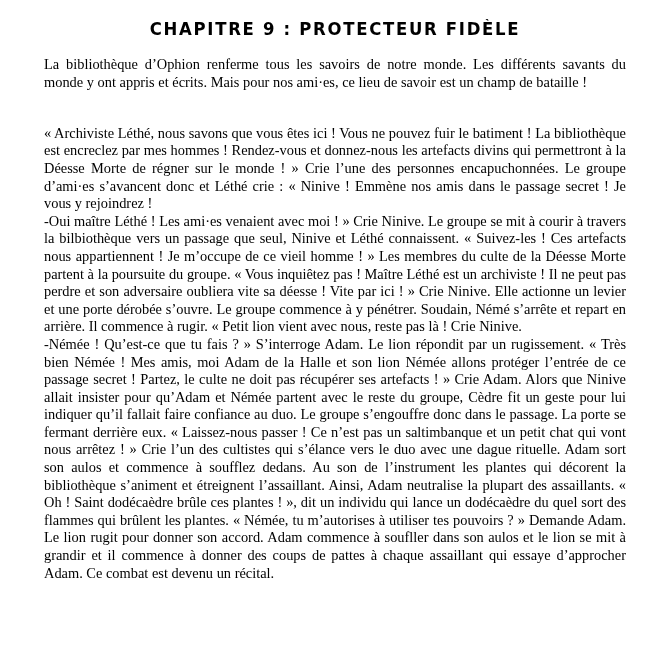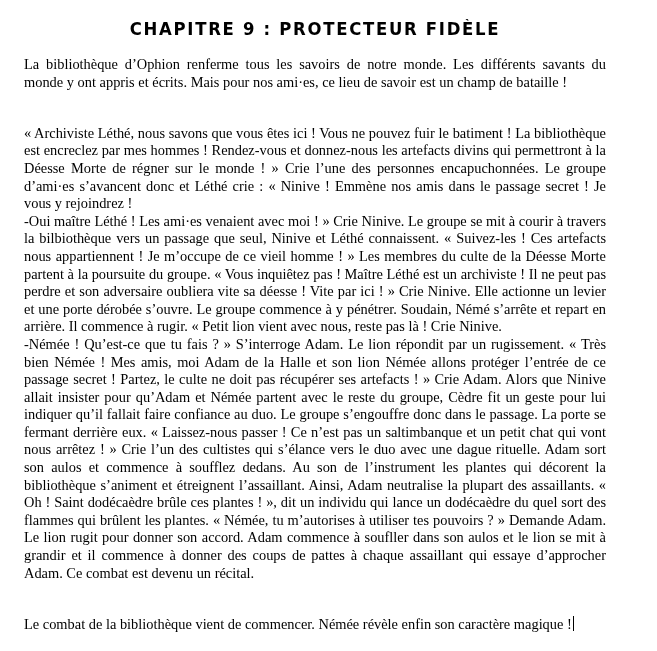--- a/index.html
+++ b/index.html
@@ -21,21 +21,21 @@
     position: relative;
     width: 657px;
     height: 651px;
     box-sizing: border-box;
     padding: 0;
     background: #ffffff;
   }
 
   .doc-body {
     position: absolute;
-    left: 16px;
+    left: 36px;
     top: 18px;
     width: 598px;
   }
 
   .chapter-title {
     text-align: center;
     font-family: "DejaVu Sans", "Liberation Sans", sans-serif;
     font-size: 16.5px;
     font-weight: bold;
     letter-spacing: 1.7px;
@@ -86,17 +86,16 @@
     <h1 class="chapter-title">CHAPITRE 9 : PROTECTEUR FIDÈLE</h1>
 
     <p class="para">La bibliothèque d’Ophion renferme tous les savoirs de notre monde. Les différents savants du monde y ont appris et écrits. Mais pour nos ami·es, ce lieu de savoir est un champ de bataille !</p>
 
     <div class="spacer-line">&nbsp;</div>
 
     <p class="para">« Archiviste Léthé, nous savons que vous êtes ici ! Vous ne pouvez fuir le batiment ! La bibliothèque est encreclez par mes hommes ! Rendez-vous et donnez-nous les artefacts divins qui permettront à la Déesse Morte de régner sur le monde ! » Crie l’une des personnes encapuchonnées. Le groupe d’ami·es s’avancent donc et Léthé crie : « Ninive ! Emmène nos amis dans le passage secret ! Je vous y rejoindrez !<br>-Oui maître Léthé ! Les ami·es venaient avec moi ! » Crie Ninive. Le groupe se mit à courir à travers la bilbiothèque vers un passage que seul, Ninive et Léthé connaissent. « Suivez-les ! Ces artefacts nous appartiennent ! Je m’occupe de ce vieil homme ! » Les membres du culte de la Déesse Morte partent à la poursuite du groupe. « Vous inquiêtez pas ! Maître Léthé est un archiviste ! Il ne peut pas perdre et son adversaire oubliera vite sa déesse ! Vite par ici ! » Crie Ninive. Elle actionne un levier et une porte dérobée s’ouvre. Le groupe commence à y pénétrer. Soudain, Némé s’arrête et repart en arrière. Il commence à rugir. « Petit lion vient avec nous, reste pas là ! Crie Ninive.<br>-Némée ! Qu’est-ce que tu fais ? » S’interroge Adam. Le lion répondit par un rugissement. « Très bien Némée ! Mes amis, moi Adam de la Halle et son lion Némée allons protéger l’entrée de ce passage secret ! Partez, le culte ne doit pas récupérer ses artefacts ! » Crie Adam. Alors que Ninive allait insister pour qu’Adam et Némée partent avec le reste du groupe, Cèdre fit un geste pour lui indiquer qu’il fallait faire confiance au duo. Le groupe s’engouffre donc dans le passage. La porte se fermant derrière eux. « Laissez-nous passer ! Ce n’est pas un saltimbanque et un petit chat qui vont nous arrêtez ! » Crie l’un des cultistes qui s’élance vers le duo avec une dague rituelle. Adam sort son aulos et commence à soufflez dedans. Au son de l’instrument les plantes qui décorent la bibliothèque s’animent et étreignent l’assaillant. Ainsi, Adam neutralise la plupart des assaillants. « Oh ! Saint dodécaèdre brûle ces plantes ! », dit un individu qui lance un dodécaèdre du quel sort des flammes qui brûlent les plantes. « Némée, tu m’autorises à utiliser tes pouvoirs ? » Demande Adam. Le lion rugit pour donner son accord. Adam commence à soufller dans son aulos et le lion se mit à grandir et il commence à donner des coups de pattes à chaque assaillant qui essaye d’approcher Adam. Ce combat est devenu un récital.</p>
 
     <div class="spacer-line">&nbsp;</div>
 
-    <p class="para"><span>Le combat de la bibliothèque vient de commencer. Némée révèle enfin son caractère magique !</span><span class="caret"></span></p>
 
   </div>
 
 </div>
 
 </body></html>

